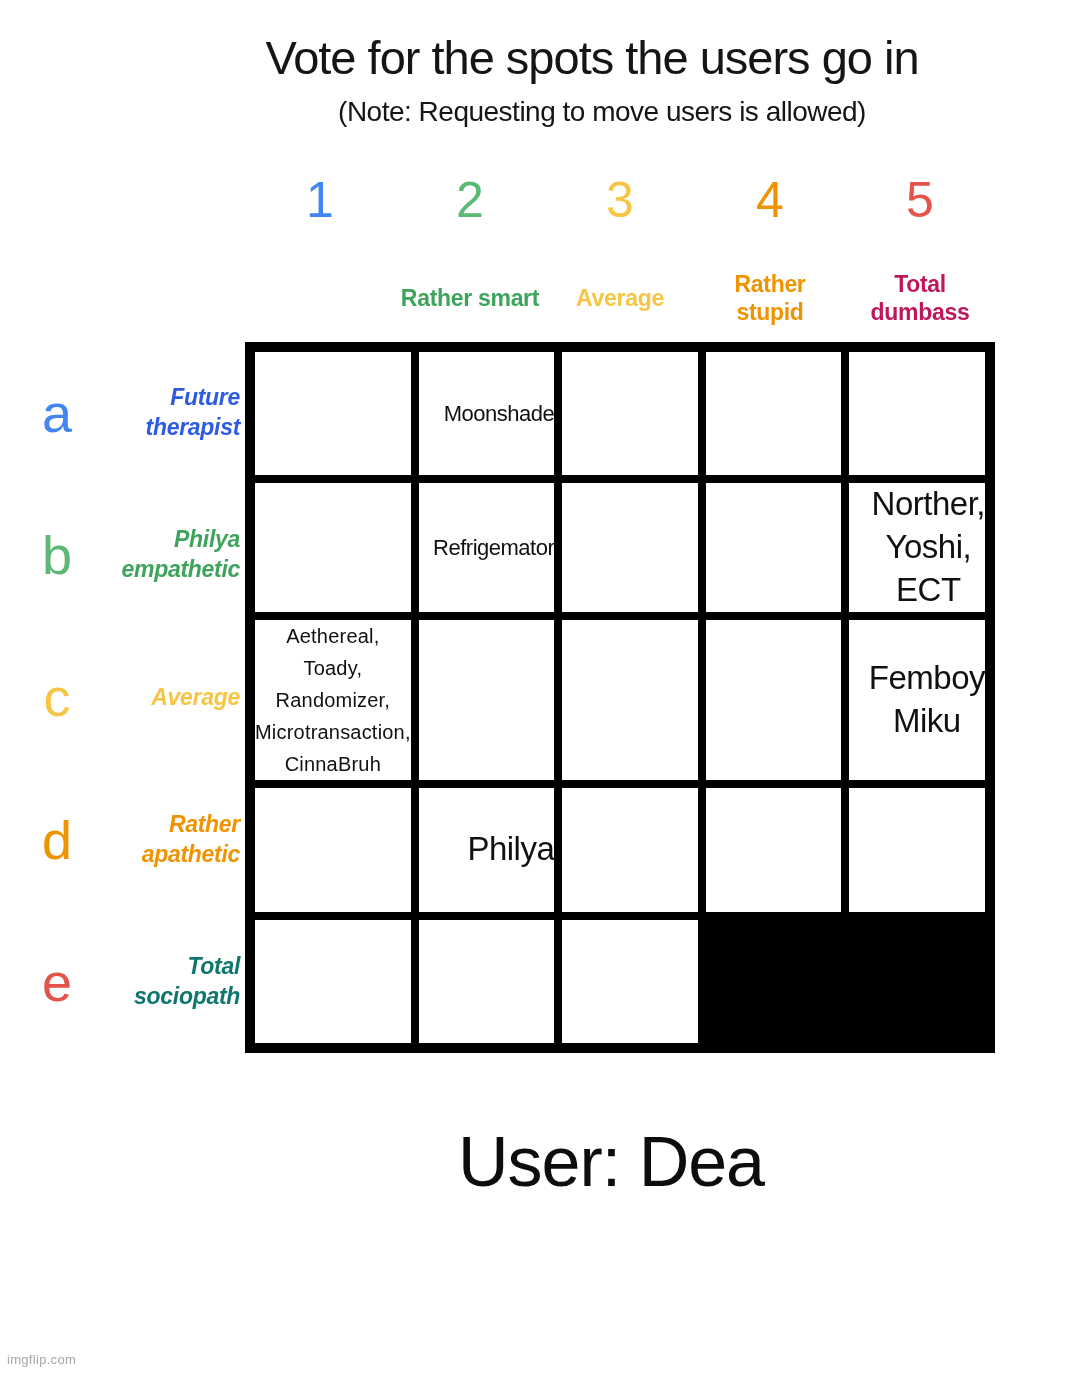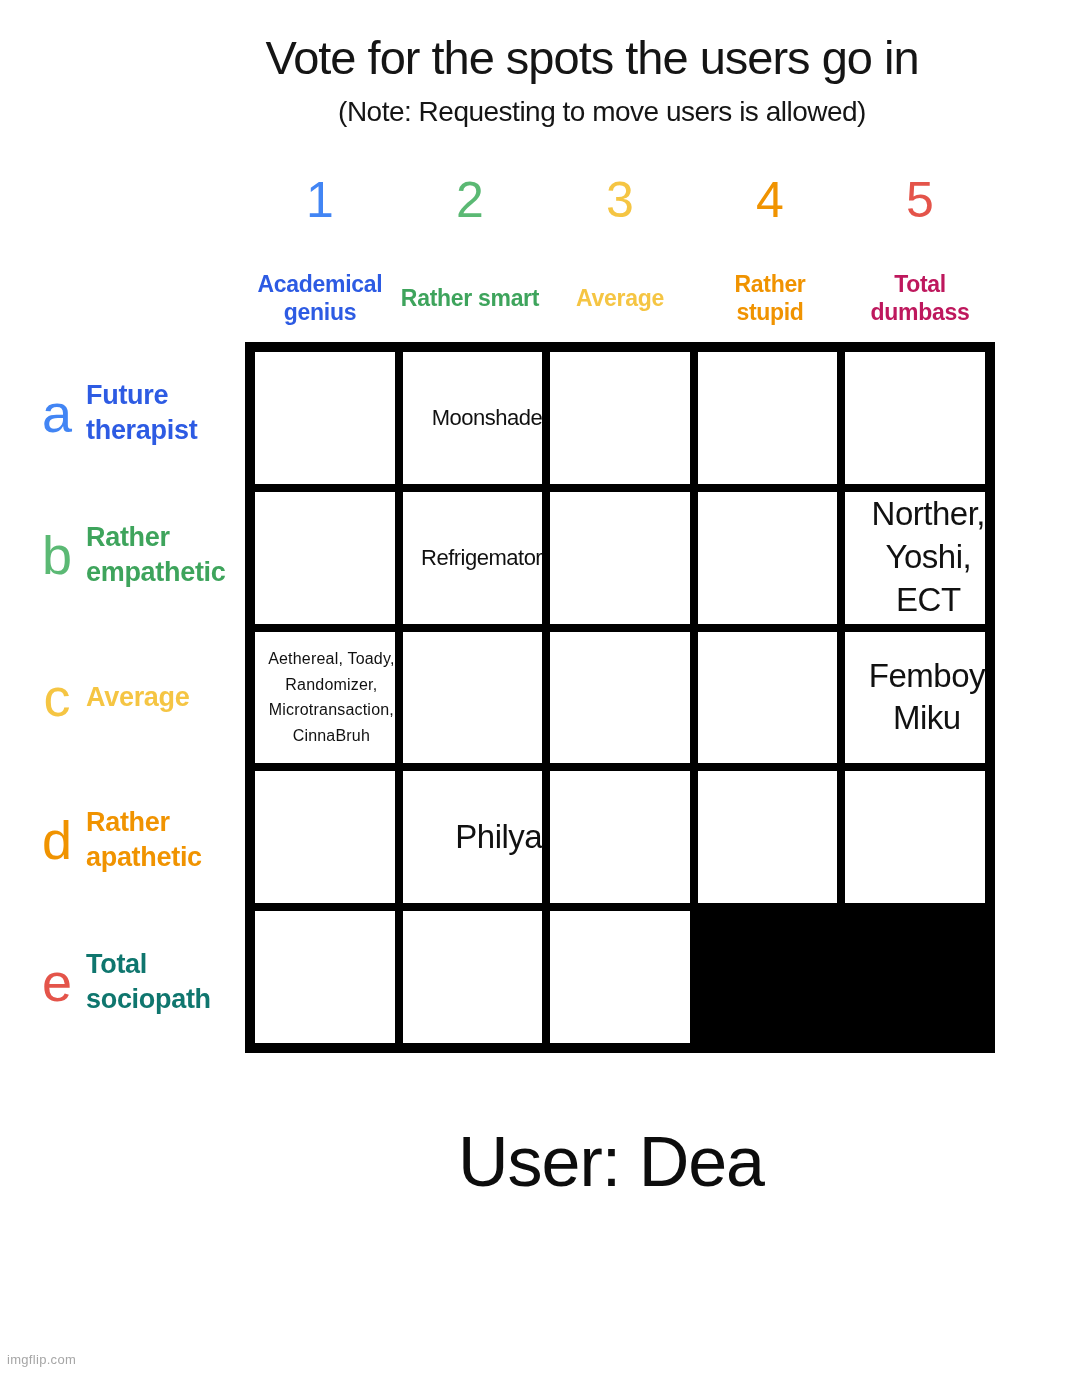--- a/index.html
+++ b/index.html
@@ -26,56 +26,56 @@
     letter-spacing:-0.3px;display:flex;align-items:center;justify-content:center;
     padding:0 4px;
   }
   .row-headers{
     position:absolute;left:28px;top:342px;width:212px;height:711px;
     display:grid;grid-template-rows:repeat(5,1fr);
   }
   .row-header{display:flex;align-items:center;}
   .row-letter{width:58px;font-size:54px;text-align:center;line-height:1;}
   .row-label{
-    flex:1;font-size:27px;font-weight:700;line-height:1.3;letter-spacing:-0.3px;
-    text-align:left;
+    flex:1;font-size:23px;font-weight:700;line-height:1.3;letter-spacing:-0.3px;
+    text-align:right;
+    font-style:italic;
   }
   .grid{
     position:absolute;left:245px;top:342px;width:750px;height:711px;
     box-sizing:border-box;background:#000;border:10px solid #000;
     display:grid;grid-template-columns:repeat(5,1fr);grid-template-rows:repeat(5,1fr);
     gap:8px;
   }
   .cell{
     background:#fff;display:flex;align-items:center;justify-content:flex-end;
     text-align:center;
   }
   .cell-text{white-space:pre-line;color:#111;}
   .cell-text.small{font-size:22px;letter-spacing:-0.5px;line-height:1.2;}
   .cell-text.large{font-size:33px;letter-spacing:-0.5px;line-height:1.3;}
-  .cell-text.tiny{font-size:16px;letter-spacing:0.2px;line-height:1.6;}
+  .cell-text.tiny{font-size:20px;letter-spacing:0.2px;line-height:1.6;}
   .footer{
     position:absolute;top:1122px;left:121px;width:980px;text-align:center;
     font-size:70px;letter-spacing:-1px;color:#0d0d0d;
   }
   .watermark{
     position:absolute;left:7px;top:1352px;font-size:13px;color:#a6a6a6;
     letter-spacing:0.3px;
   }
 </style>
 </head>
 <body>
 
 <div class="canvas">
   <div class="title">Vote for the spots the users go in</div>
   <div class="subtitle">(Note: Requesting to move users is allowed)</div>
   <div class="col-headers" id="col-headers">
       <div class="col-header">
         <div class="col-number" style="color: rgb(66, 133, 244);">1</div>
-        <div class="col-label" style="color: rgb(45, 91, 227);">Academical genius</div>
       </div>
       <div class="col-header">
         <div class="col-number" style="color: rgb(91, 185, 116);">2</div>
         <div class="col-label" style="color: rgb(62, 164, 92);">Rather smart</div>
       </div>
       <div class="col-header">
         <div class="col-number" style="color: rgb(245, 197, 67);">3</div>
         <div class="col-label" style="color: rgb(245, 197, 67);">Average</div>
       </div>
       <div class="col-header">
@@ -87,21 +87,21 @@
         <div class="col-label" style="color: #be185d;">Total dumbass</div>
       </div>
     </div>
   <div class="row-headers" id="row-headers">
       <div class="row-header">
         <div class="row-letter" style="color: rgb(66, 133, 244);">a</div>
         <div class="row-label" style="color: rgb(45, 91, 227);">Future therapist</div>
       </div>
       <div class="row-header">
         <div class="row-letter" style="color: rgb(91, 185, 116);">b</div>
-        <div class="row-label" style="color: rgb(62, 164, 92);">Rather empathetic</div>
+        <div class="row-label" style="color: rgb(62, 164, 92);">Philya empathetic</div>
       </div>
       <div class="row-header">
         <div class="row-letter" style="color: rgb(245, 197, 67);">c</div>
         <div class="row-label" style="color: rgb(245, 197, 67);">Average</div>
       </div>
       <div class="row-header">
         <div class="row-letter" style="color: rgb(240, 147, 0);">d</div>
         <div class="row-label" style="color: rgb(240, 147, 0);">Rather apathetic</div>
       </div>
       <div class="row-header">

